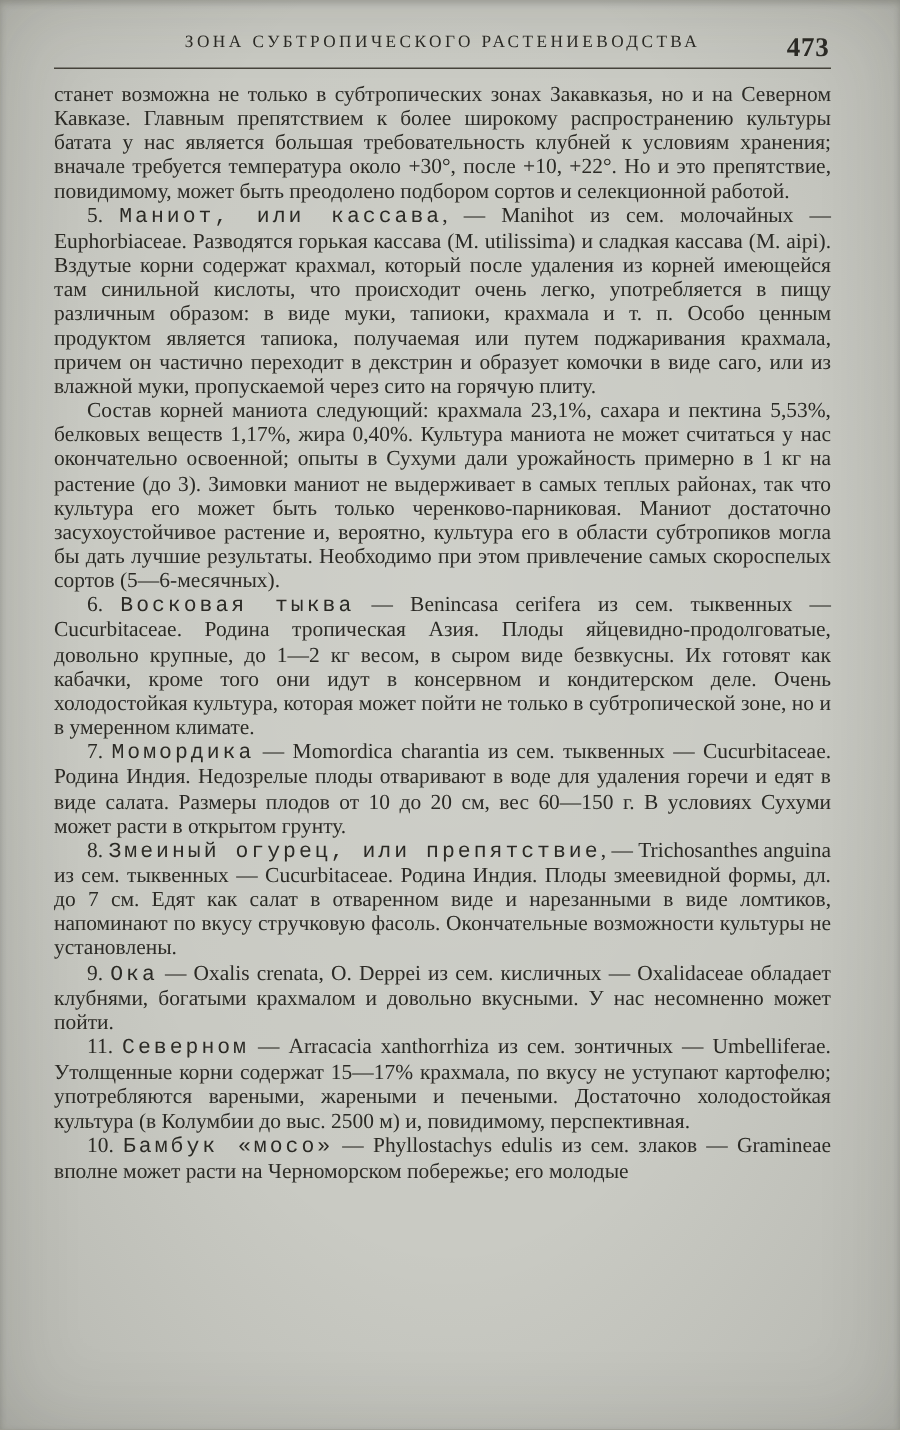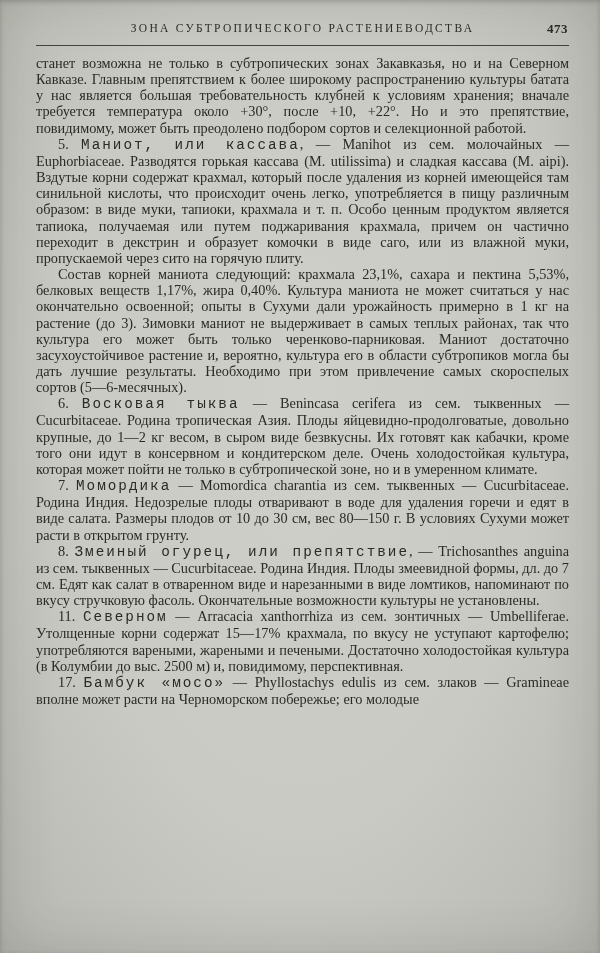--- a/index.html
+++ b/index.html
@@ -9,34 +9,34 @@
     height: 953px;
     margin: 0 auto;
     position: relative;
     overflow: hidden;
     background: var(--paper, #c9cac3);
     background-image: radial-gradient(ellipse at 50% 42%, rgba(255,255,255,0.10) 0%, rgba(0,0,0,0) 55%, rgba(20,20,15,0.10) 100%);
     box-shadow: inset 0 0 55px rgba(35,35,28,0.16), inset 0 2px 5px rgba(35,35,28,0.22);
     font-family: "Liberation Serif", "DejaVu Serif", serif;
     color: var(--ink, #2b2a25);
   }
-  .inner { padding: 21px 31px 0 36px; }
+  .inner { padding: 21px 46px 0 36px; }
   .header { position: relative; height: 20px; }
   .running-head {
     position: absolute; left: 0; right: 0; top: 1px;
     text-align: center;
     font-size: 11.5px;
     letter-spacing: 2.3px;
     white-space: nowrap;
     color: var(--ink, #2b2a25);
   }
   .page-num {
     position: absolute; right: 1px; top: 0;
     font-weight: bold;
-    font-size: 13px;
+    font-size: 18px;
     letter-spacing: 0.5px;
   }
   .rule {
     border: 0;
     border-top: 1.5px solid #45423a;
     margin: 4px 0 9px 0;
   }
   .body {
     font-size: 14.3px;
     line-height: 16.15px;
@@ -56,19 +56,20 @@
     <div class="header">
       <div class="running-head">ЗОНА СУБТРОПИЧЕСКОГО РАСТЕНИЕВОДСТВА</div>
       <div class="page-num">473</div>
     </div>
     <hr class="rule">
     <div class="body" lang="ru">
         <p><span>станет возможна не только в субтропических зонах Закавказья, но и на Северном Кавказе. Главным препятствием к более широкому распространению культуры батата у нас является большая требовательность клубней к условиям хранения; вначале требуется температура около +30°, после +10, +22°. Но и это препятствие, повидимому, может быть преодолено подбором сортов и селекционной работой.</span></p>
         <p class="indent"><span>5. </span><span class="sp">Маниот, или кассава</span><span>, — Manihot из сем. молочайных — Euphorbiaceae. Разводятся горькая кассава (М. utilissima) и сладкая кассава (М. aipi). Вздутые корни содержат крахмал, который после удаления из корней имеющейся там синильной кислоты, что происходит очень легко, употребляется в пищу различным образом: в виде муки, тапиоки, крахмала и т. п. Особо ценным продуктом является тапиока, получаемая или путем поджаривания крахмала, причем он частично переходит в декстрин и образует комочки в виде саго, или из влажной муки, пропускаемой через сито на горячую плиту.</span></p>
         <p class="indent"><span>Состав корней маниота следующий: крахмала 23,1%, сахара и пектина 5,53%, белковых веществ 1,17%, жира 0,40%. Культура маниота не может считаться у нас окончательно освоенной; опыты в Сухуми дали урожайность примерно в 1 кг на растение (до 3). Зимовки маниот не выдерживает в самых теплых районах, так что культура его может быть только черенково-парниковая. Маниот достаточно засухоустойчивое растение и, вероятно, культура его в области субтропиков могла бы дать лучшие результаты. Необходимо при этом привлечение самых скороспелых сортов (5—6-месячных).</span></p>
         <p class="indent"><span>6. </span><span class="sp">Восковая тыква</span><span> — Benincasa cerifera из сем. тыквенных — Cucurbitaceae. Родина тропическая Азия. Плоды яйцевидно-продолговатые, довольно крупные, до 1—2 кг весом, в сыром виде безвкусны. Их готовят как кабачки, кроме того они идут в консервном и кондитерском деле. Очень холодостойкая культура, которая может пойти не только в субтропической зоне, но и в умеренном климате.</span></p>
-        <p class="indent"><span>7. </span><span class="sp">Момордика</span><span> — Momordica charantia из сем. тыквенных — Cucurbitaceae. Родина Индия. Недозрелые плоды отваривают в воде для удаления горечи и едят в виде салата. Размеры плодов от 10 до 30 см, вес 80—150 г. В условиях Сухуми может расти в открытом грунту.</span></p>
+        <p class="indent"><span>7. </span><span class="sp">Момордика</span><span> — Momordica charantia из сем. тыквенных — Cucurbitaceae. Родина Индия. Недозрелые плоды отваривают в воде для удаления горечи и едят в виде салата. Размеры плодов от 10 до 20 см, вес 60—150 г. В условиях Сухуми может расти в открытом грунту.</span></p>
         <p class="indent"><span>8. </span><span class="sp">Змеиный огурец, или препятствие</span><span>, — Trichosanthes anguina из сем. тыквенных — Cucurbitaceae. Родина Индия. Плоды змеевидной формы, дл. до 7 см. Едят как салат в отваренном виде и нарезанными в виде ломтиков, напоминают по вкусу стручковую фасоль. Окончательные возможности культуры не установлены.</span></p>
+        <p class="indent"><span>9. </span><span class="sp">Ока</span><span> — Oxalis crenata, O. Deppei из сем. кисличных — Oxalidaceae обладает клубнями, богатыми крахмалом и довольно вкусными. У нас несомненно может пойти.</span></p>
         <p class="indent"><span>11. </span><span class="sp">Северном</span><span> — Arracacia xanthorrhiza из сем. зонтичных — Umbelliferae. Утолщенные корни содержат 15—17% крахмала, по вкусу не уступают картофелю; употребляются вареными, жареными и печеными. Достаточно холодостойкая культура (в Колумбии до выс. 2500 м) и, повидимому, перспективная.</span></p>
-        <p class="indent"><span>17. </span><span class="sp">Бамбук «мосо»</span><span> — Phyllostachys edulis из сем. злаков — Gramineae вполне может расти на Черноморском побережье; его молодые</span></p>
+        <p class="indent"><span>10. </span><span class="sp">Бамбук «мосо»</span><span> — Phyllostachys edulis из сем. злаков — Gramineae вполне может расти на Черноморском побережье; его молодые</span></p>
       </div>
   </div>
 </div>
 
 </body></html>

